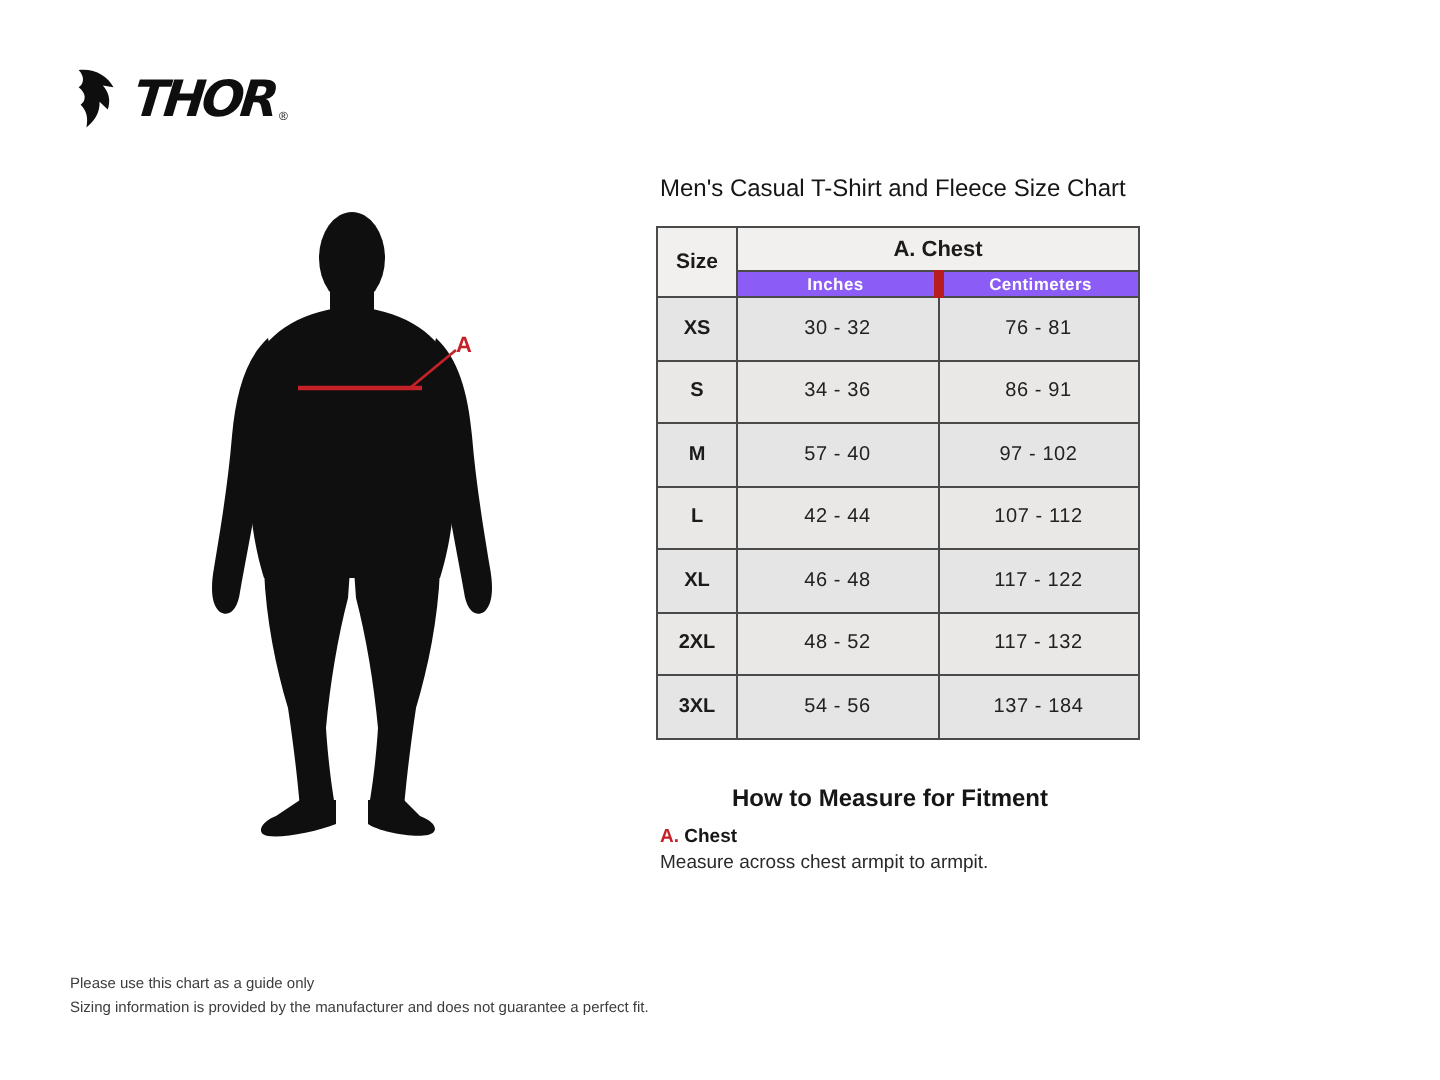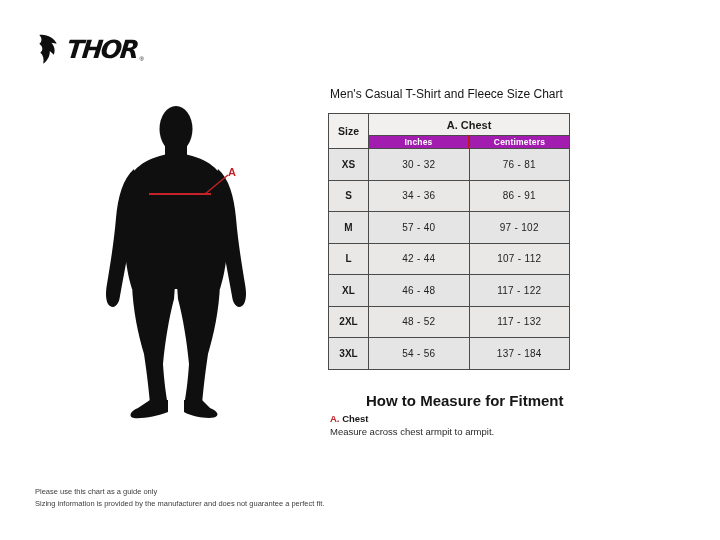--- a/index.html
+++ b/index.html
@@ -37,33 +37,33 @@
     position: absolute; left: 328px; top: 113px;
     width: 242px; table-layout: fixed;
     border-collapse: collapse;
     font-size: 10px;
   }
   table.size-table td, table.size-table th { border: 1px solid #4a4a4a; text-align: center; vertical-align: middle; }
   th.size-h { width: 40px; background: #f1f0ee; font-size: 10.5px; font-weight: 700; height: 34px; }
   th.chest-h { background: #f1f0ee; font-size: 11px; font-weight: 700; height: 22px; }
   tr.unit-row { height: 12px; }
   th.unit-h {
-    background: #a21caf; color: #ffffff;
+    background: #8b5cf6; color: #ffffff;
     font-size: 8.5px; font-weight: 700; letter-spacing: 0.2px;
     height: 12px; line-height: 12px; padding: 0; margin-top: 17px;
   }
-  th.unit-h.cm { border-left: 2px solid #b91c1c; }
+  th.unit-h.cm { border-left: 5px solid #b91c1c; }
   tr.data-row { height: 31.5px; background: #e5e5e5; }
   tr.data-row.shade { background: #e9e8e7; }
   td.sz { font-weight: 700; font-size: 10px; }
   td.val { font-size: 10px; color: #222; letter-spacing: 0.3px; }
 
   .measure-heading {
     position: absolute; left: 330px; top: 392px;
-    font-size: 15px; font-weight: 700; color: #161616; padding-left: 36px;
+    font-size: 12px; font-weight: 700; color: #161616; padding-left: 36px;
   }
   .measure-item { position: absolute; left: 330px; top: 413px; font-size: 9.5px; }
   .measure-item .key { color: var(--accent, #c42128); font-weight: 700; }
   .measure-item .lbl { font-weight: 700; color: #161616; }
   .measure-item .desc { margin-top: 2px; font-weight: 400; color: #2a2a2a; text-align: right; }
 
   .footer {
     position: absolute; left: 35px; top: 486px;
     font-size: 7.5px; line-height: 1.55; color: #3d3d3d;
   }

